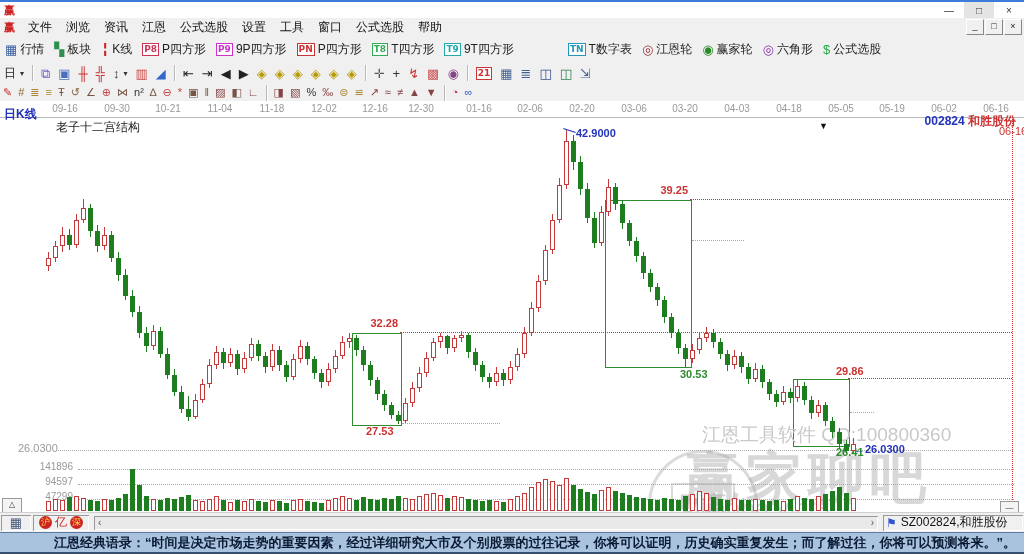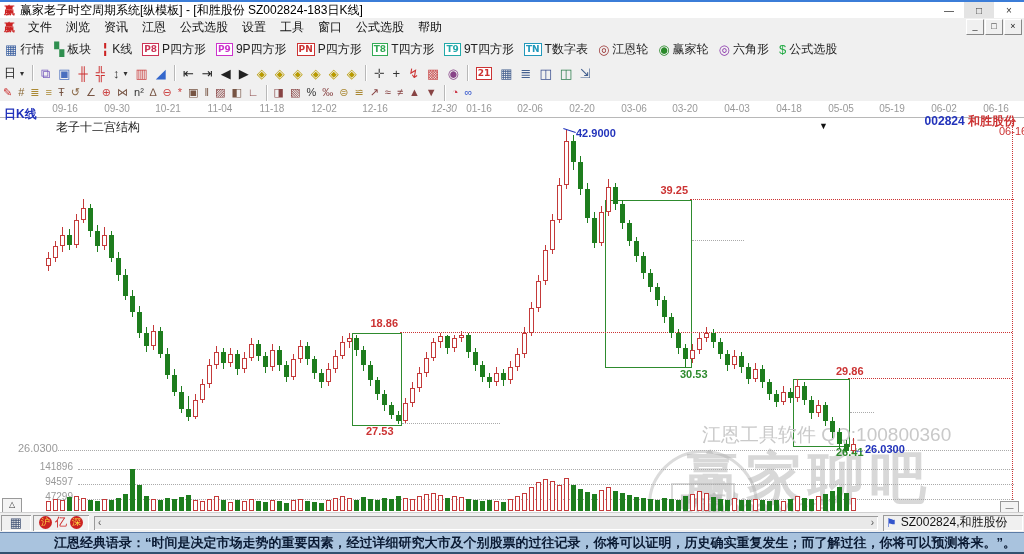--- a/index.html
+++ b/index.html
@@ -63,21 +63,20 @@
   #msgbar{left:0;top:532px;width:1024px;height:22px;background:#a9c3de;border-top:1px solid #5b7ba6;
           border-bottom:2px solid #33506e;box-sizing:border-box;display:flex;align-items:center;
           color:#0a1a33;font-size:13px;font-weight:bold;padding-left:54px;overflow:hidden;white-space:nowrap}
   .candle,.vbar{position:absolute;box-sizing:border-box;z-index:2}
 </style>
 </head>
 <body>
 
 <div class="abs" id="titlebar">
   <span class="logo">赢</span>
-  <span>赢家老子时空周期系统[纵模板] - [和胜股份  SZ002824-183日K线]</span>
   <div class="wctl">
     <span class="wbtn">—</span>
     <span class="wbtn max">□</span>
     <span class="wbtn">×</span>
   </div>
 </div>
 
 <div class="abs" id="menubar">
   <span class="logo">赢</span>
   <span id="menu-items"><span class="menu-item">文件</span><span class="menu-item">浏览</span><span class="menu-item">资讯</span><span class="menu-item">江恩</span><span class="menu-item">公式选股</span><span class="menu-item">设置</span><span class="menu-item">工具</span><span class="menu-item">窗口</span><span class="menu-item">公式选股</span><span class="menu-item">帮助</span></span>
@@ -115,21 +114,21 @@
     </span>
     <span class="tbtn">
       <span class="badge" style="color: rgb(51, 170, 85);">T8</span>
       <span>T四方形</span>
     </span>
     <span class="tbtn">
       <span class="badge" style="color: rgb(34, 170, 170);">T9</span>
       <span>9T四方形</span>
     </span>
     <span class="tbtn">
-      <span class="badge" style="color: rgb(34, 153, 187);">TN</span>
+      <span class="badge" style="color: rgb(34, 153, 187); margin-left: 44px;">TN</span>
       <span>T数字表</span>
     </span>
     <span class="tbtn">
       <span class="g" style="color: rgb(153, 51, 51);">◎</span>
       <span>江恩轮</span>
     </span>
     <span class="tbtn">
       <span class="g" style="color: rgb(42, 138, 42);">◉</span>
       <span>赢家轮</span>
     </span>
@@ -337,21 +336,21 @@
 
 <div class="abs" id="chart">
   <div id="date-row">
       <span class="date-label" style="left: 48px;">09-16</span>
       <span class="date-label" style="left: 100px;">09-30</span>
       <span class="date-label" style="left: 151px;">10-21</span>
       <span class="date-label" style="left: 203px;">11-04</span>
       <span class="date-label" style="left: 255px;">11-18</span>
       <span class="date-label" style="left: 307px;">12-02</span>
       <span class="date-label" style="left: 358px;">12-16</span>
-      <span class="date-label" style="left: 427px; font-style: italic;">12-30</span>
+      <span class="date-label" style="left: 404px;">12-30</span>
       <span class="date-label" style="left: 462px;">01-16</span>
       <span class="date-label" style="left: 513px;">02-06</span>
       <span class="date-label" style="left: 565px;">02-20</span>
       <span class="date-label" style="left: 617px;">03-06</span>
       <span class="date-label" style="left: 668px;">03-20</span>
       <span class="date-label" style="left: 720px;">04-03</span>
       <span class="date-label" style="left: 772px;">04-18</span>
       <span class="date-label" style="left: 824px;">05-05</span>
       <span class="date-label" style="left: 875px;">05-19</span>
       <span class="date-label" style="left: 927px;">06-02</span>
@@ -381,21 +380,21 @@
   <div class="hline dot-gray" style="left:850px;top:311px;width:24px"></div>
   <div class="hline dot-gray" style="left:58px;top:349px;width:955px"></div>
   <div class="hline dot-gray" style="left:78px;top:368px;width:936px"></div>
   <div class="hline dot-gray" style="left:78px;top:383px;width:936px"></div>
   <div class="hline dot-gray" style="left:78px;top:398px;width:936px"></div>
 
   <div class="ann blue mark" style="left:576px;top:26px">42.9000</div>
   <div class="abs" style="left:563px;top:29px;width:13px;border-top:1px solid #2233bb;transform:rotate(18deg);z-index:3"></div>
   <div class="ann red mark" style="left:640px;top:83px;width:48px;text-align:right">39.25</div>
   <div class="ann green mark" style="left:680px;top:267px">30.53</div>
-  <div class="ann red mark" style="left:352px;top:216px;width:46px;text-align:right">18.86</div>
+  <div class="ann red mark" style="left:352px;top:216px;width:46px;text-align:right">32.28</div>
   <div class="ann red mark" style="left:366px;top:324px">27.53</div>
   <div class="ann red mark" style="left:836px;top:264px">29.86</div>
   <div class="ann green mark" style="left:836px;top:345px">26.41</div>
   <div class="ann blue mark" style="left:854px;top:342px"><span>←</span><span>26.0300</span></div>
   <div class="ann gray mark" style="left:18px;top:341px;font-weight:normal">26.0300</div>
   <div id="vol-labels">
       <div class="ann gray" style="left: 25px; width: 48px; text-align: right; font-weight: normal; font-size: 10px; top: 360px;">141896</div>
       <div class="ann gray" style="left: 25px; width: 48px; text-align: right; font-weight: normal; font-size: 10px; top: 375px;">94597</div>
       <div class="ann gray" style="left: 25px; width: 48px; text-align: right; font-weight: normal; font-size: 10px; top: 390px;">47299</div>
     </div>

